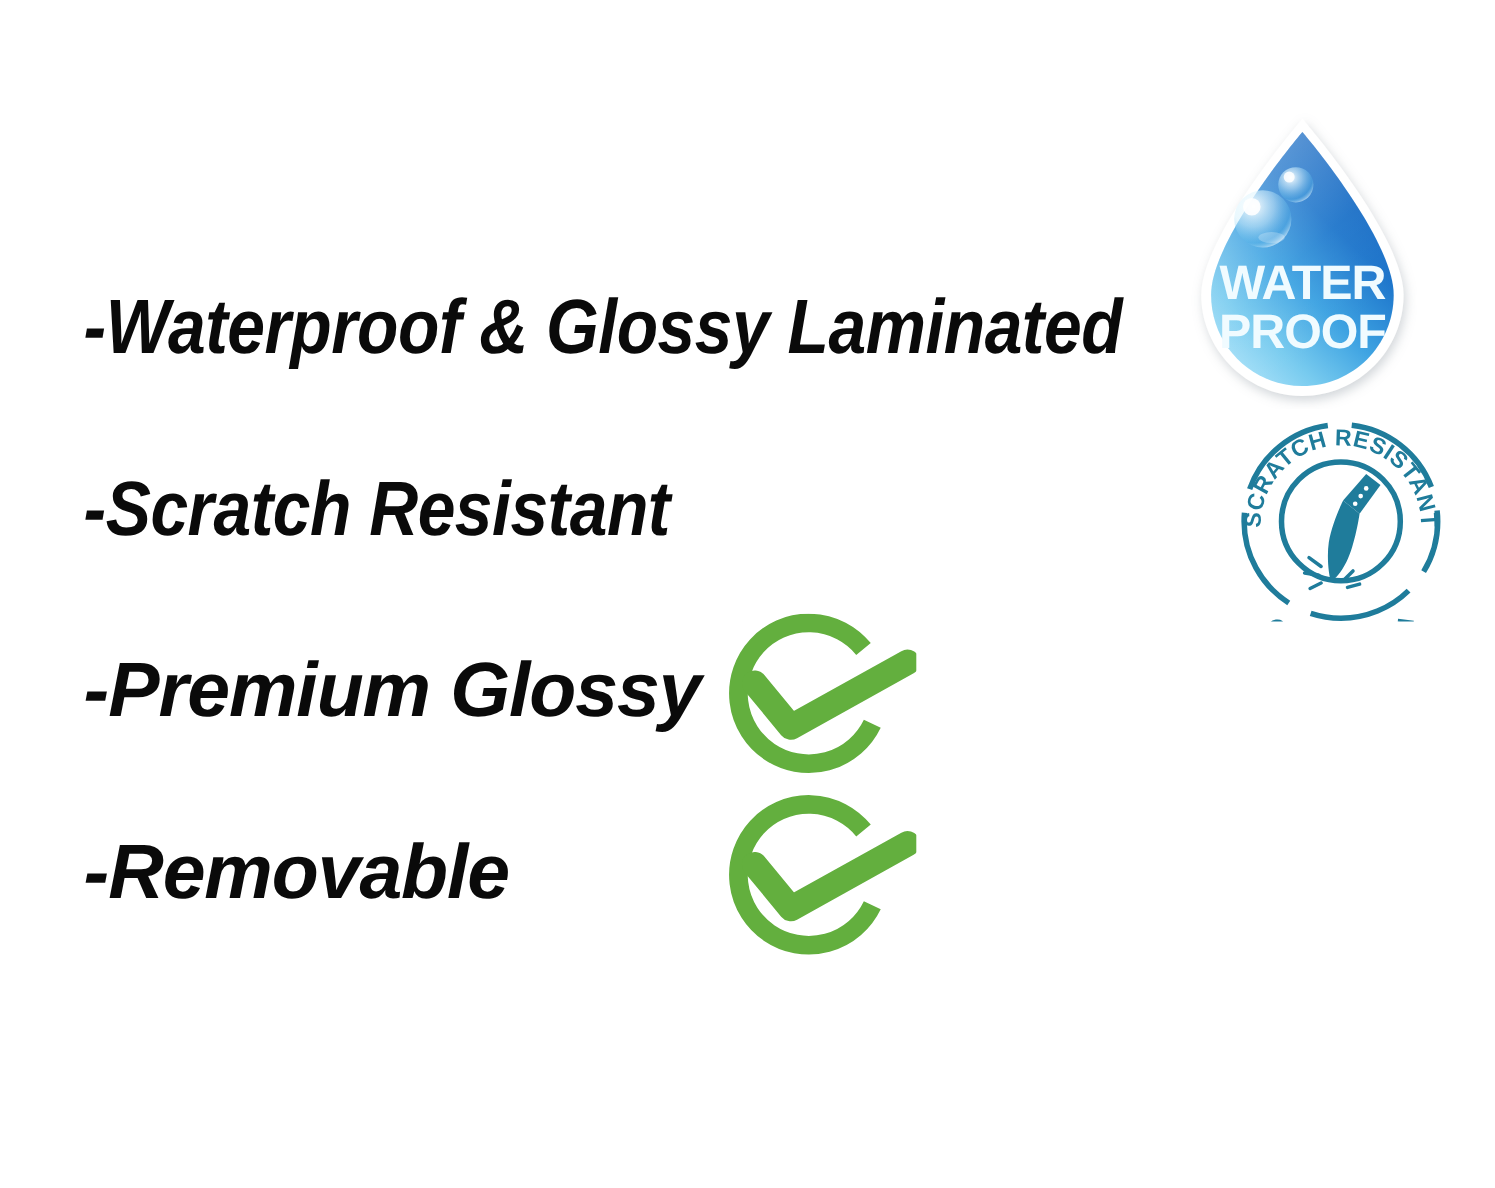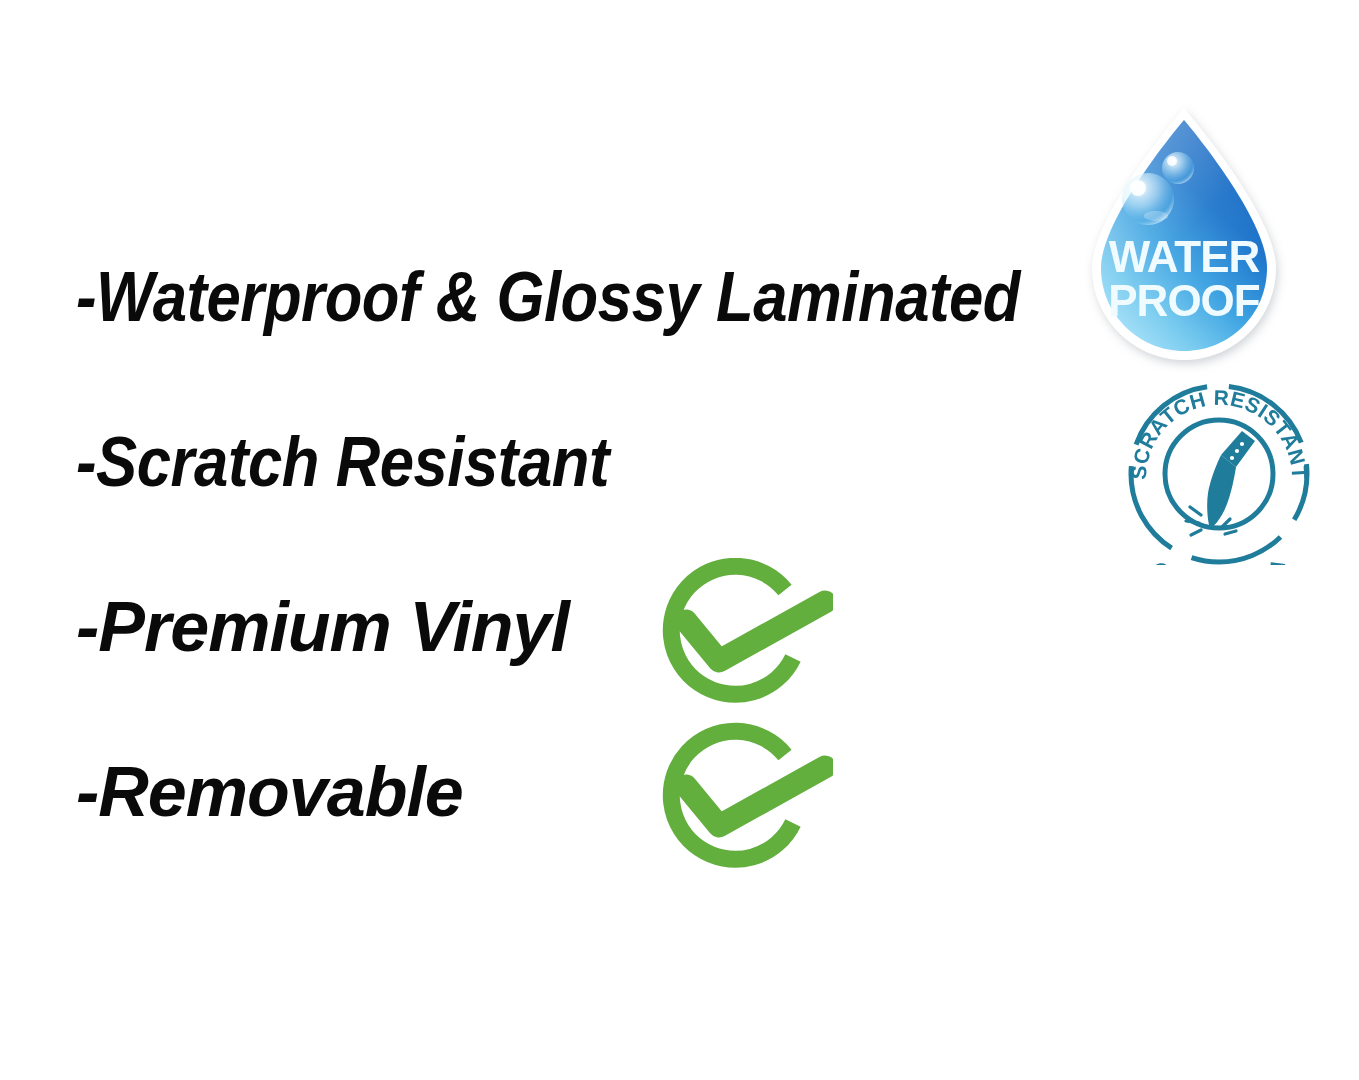--- a/index.html
+++ b/index.html
@@ -91,21 +91,21 @@
 
     <div class="feature-line cond" id="line-0" style="color: rgb(10, 10, 10);">
       <span class="dash">-</span><span>Waterproof &amp; Glossy Laminated</span>
     </div>
 
     <div class="feature-line cond" id="line-1" style="color: rgb(10, 10, 10);">
       <span class="dash">-</span><span>Scratch Resistant</span>
     </div>
 
     <div class="feature-line wide" id="line-2" style="color: rgb(10, 10, 10);">
-      <span class="dash">-</span><span>Premium Vinyl</span>
+      <span class="dash">-</span><span>Premium Glossy</span>
     </div>
 
     <div class="feature-line wide" id="line-3" style="color: rgb(10, 10, 10);">
       <span class="dash">-</span><span>Removable</span>
     </div>
 
   </div>
 
   <div class="check-icon" id="check-0">
     <svg viewBox="0 0 190 148" width="190" height="148" xmlns="http://www.w3.org/2000/svg">

